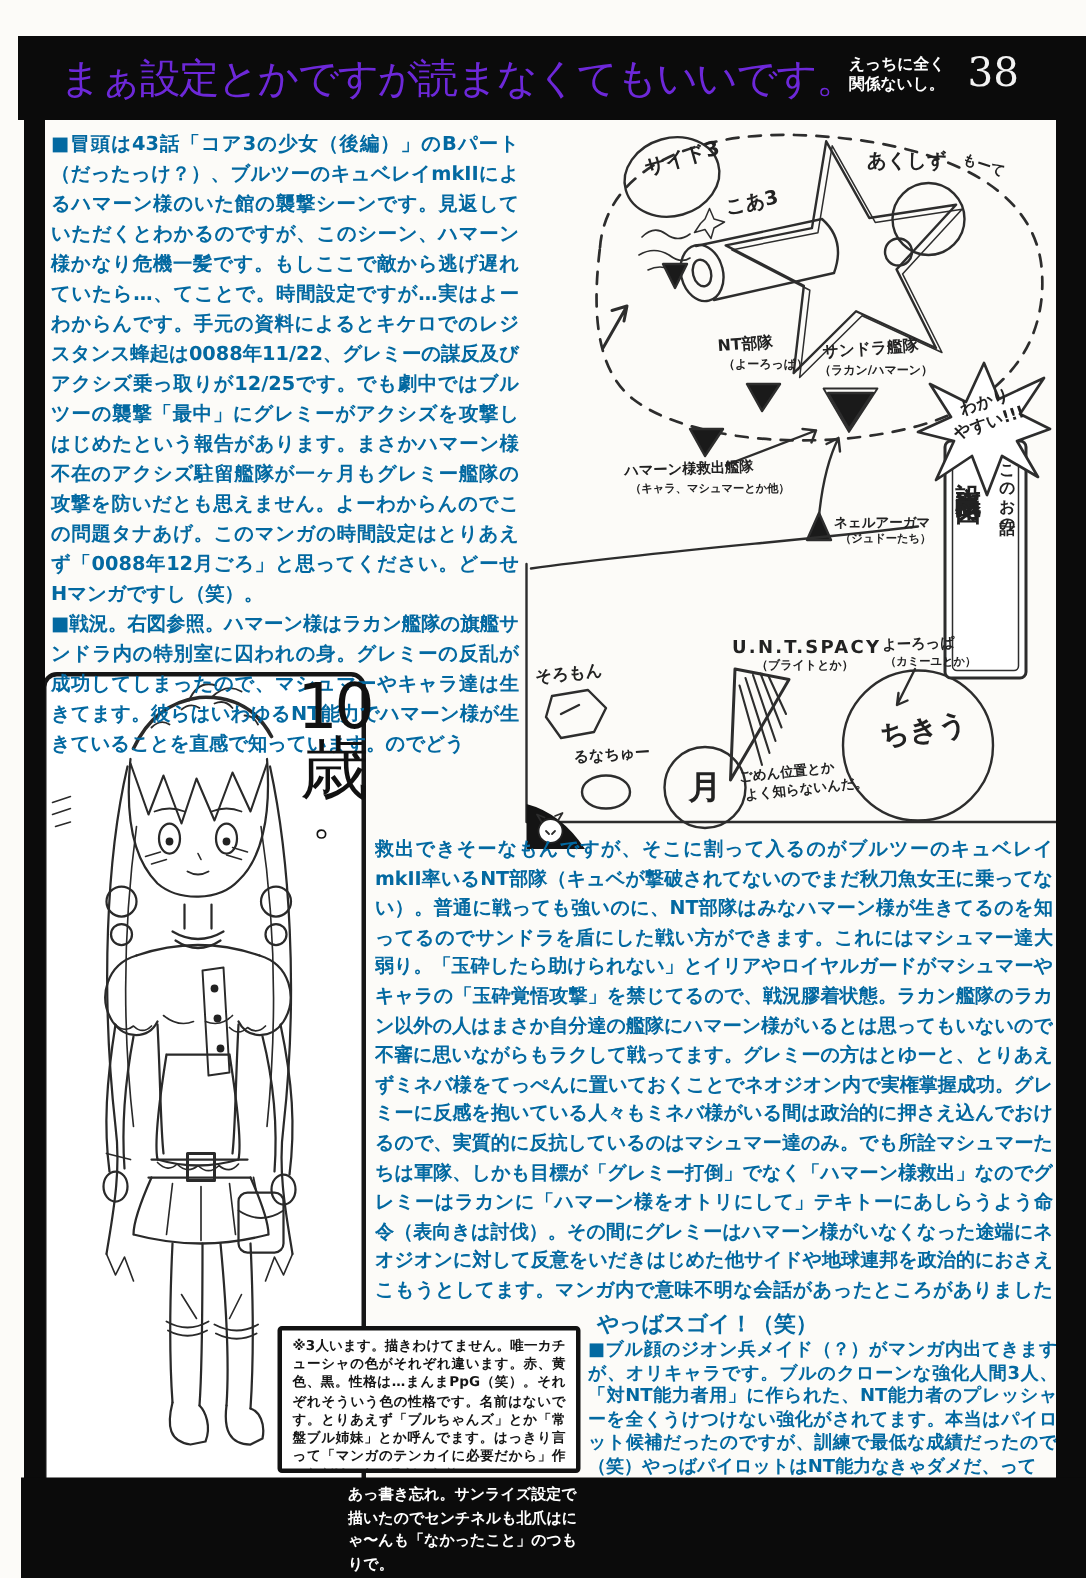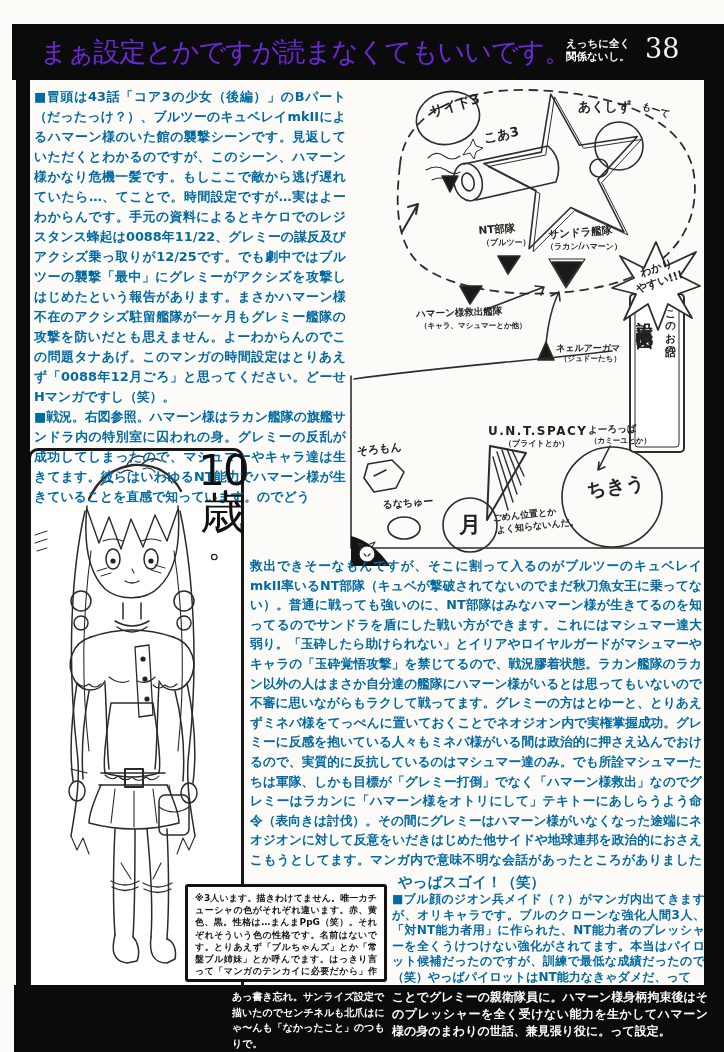--- a/index.html
+++ b/index.html
@@ -62,21 +62,20 @@
   <div class="txt p-col1">
     <p>■冒頭は43話「コア3の少女（後編）」のBパート（だったっけ？）、ブルツーのキュベレイmkIIによるハマーン様のいた館の襲撃シーンです。見返していただくとわかるのですが、このシーン、ハマーン様かなり危機一髪です。もしここで敵から逃げ遅れていたら…、てことで。時間設定ですが…実はよーわからんです。手元の資料によるとキケロでのレジスタンス蜂起は0088年11/22、グレミーの謀反及びアクシズ乗っ取りが12/25です。でも劇中ではブルツーの襲撃「最中」にグレミーがアクシズを攻撃しはじめたという報告があります。まさかハマーン様不在のアクシズ駐留艦隊が一ヶ月もグレミー艦隊の攻撃を防いだとも思えません。よーわからんのでこの問題タナあげ。このマンガの時間設定はとりあえず「0088年12月ごろ」と思ってください。どーせHマンガですし（笑）。</p>
     <p>■戦況。右図参照。ハマーン様はラカン艦隊の旗艦サンドラ内の特別室に囚われの身。グレミーの反乱が成功してしまったので、マシュマーやキャラ達は生きてます。彼らはいわゆるNT能力でハマーン様が生きていることを直感で知っています。のでどう</p>
   </div>
 
 
   <div class="txt p-wide">救出できそーなもんですが、そこに割って入るのがブルツーのキュベレイmkII率いるNT部隊（キュベが撃破されてないのでまだ秋刀魚女王に乗ってない）。普通に戦っても強いのに、NT部隊はみなハマーン様が生きてるのを知ってるのでサンドラを盾にした戦い方ができます。これにはマシュマー達大弱り。「玉砕したら助けられない」とイリアやロイヤルガードがマシュマーやキャラの「玉砕覚悟攻撃」を禁じてるので、戦況膠着状態。ラカン艦隊のラカン以外の人はまさか自分達の艦隊にハマーン様がいるとは思ってもいないので不審に思いながらもラクして戦ってます。グレミーの方はとゆーと、とりあえずミネバ様をてっぺんに置いておくことでネオジオン内で実権掌握成功。グレミーに反感を抱いている人々もミネバ様がいる間は政治的に押さえ込んでおけるので、実質的に反抗しているのはマシュマー達のみ。でも所詮マシュマーたちは軍隊、しかも目標が「グレミー打倒」でなく「ハマーン様救出」なのでグレミーはラカンに「ハマーン様をオトリにして」テキトーにあしらうよう命令（表向きは討伐）。その間にグレミーはハマーン様がいなくなった途端にネオジオンに対して反意をいだきはじめた他サイドや地球連邦を政治的におさえこもうとしてます。マンガ内で意味不明な会話があったところがありましたが、まぁこーゆー理由です。ハマーン様は目がさめてラカンのたった1頁の説明（笑）で全て見抜いてしまったのです。</div>
   <div class="txt p-exclaim">やっばスゴイ！（笑）</div>
 
   <div class="txt p-right">■ブル顔のジオン兵メイド（？）がマンガ内出てきますが、オリキャラです。ブルのクローンな強化人間3人、「対NT能力者用」に作られた、NT能力者のプレッシャーを全くうけつけない強化がされてます。本当はパイロット候補だったのですが、訓練で最低な成績だったので（笑）やっばパイロットはNT能力なきゃダメだ、って</div>
-  <div class="txt p-right-inv">ことでグレミーの親衛隊員に。ハマーン様身柄拘束後はそのプレッシャーを全く受けない能力を生かしてハマーン様の身のまわりの世話、兼見張り役に。って設定。</div>
 
   <div class="abs note-box">※3人います。描きわけてません。唯一カチューシャの色がそれぞれ違います。赤、黄色、黒。性格は…まんまPpG（笑）。それぞれそういう色の性格です。名前はないです。とりあえず「ブルちゃんズ」とか「常盤ブル姉妹」とか呼んでます。はっきり言って「マンガのテンカイに必要だから」作っただけのキャラだったり。</div>
 
   <div class="abs footer-note">あっ書き忘れ。サンライズ設定で描いたのでセンチネルも北爪はにゃ〜んも「なかったこと」のつもりで。</div>
 
   <svg class="abs map-svg" width="366" height="486" viewBox="0 0 366 486">
     <g fill="none" stroke="#2d2d2d" stroke-width="1.6" stroke-linecap="round" stroke-linejoin="round">
 
       <path stroke-dasharray="8 7" stroke-width="1.8" d="M60,85 C64,34 120,8 190,10 C265,12 345,34 354,95 C360,142 336,186 272,204 C205,222 118,214 82,186 C54,164 56,118 60,85 Z"></path>
 
@@ -134,21 +133,21 @@
       <rect x="295" y="219" width="44" height="148" rx="3" stroke-width="1"></rect>
       <polygon fill="#fff" stroke-width="1.8" points="316,162 326,186 356,172 340,196 360,206 338,214 352,238 328,224 318,250 308,224 284,240 296,214 272,208 294,198 280,176 304,188"></polygon>
     </g>
   </svg>
 
   <div class="ml" style="left:428px;top:104px;transform:rotate(-16deg);font-size:13.5px;">サイド3</div>
   <div class="ml" style="left:482px;top:130px;transform:rotate(-12deg);font-size:13px;">こあ3</div>
   <div class="ml" style="left:578px;top:98px;font-size:13px;">あくしず</div>
   <div class="ml" style="left:644px;top:100px;transform:rotate(18deg);font-size:9.5px;">もーて</div>
   <div class="ml" style="left:478px;top:224px;transform:rotate(-4deg);font-size:10.5px;">NT部隊</div>
-  <div class="ml" style="left:482px;top:237px;font-size:8px;">（プルツー）</div>
+  <div class="ml" style="left:482px;top:237px;font-size:8px;">（よーろっぱ）</div>
   <div class="ml" style="left:548px;top:228px;transform:rotate(-4deg);font-size:10.5px;">サンドラ艦隊</div>
   <div class="ml" style="left:546px;top:241px;font-size:8px;">（ラカン/ハマーン）</div>
   <div class="ml" style="left:416px;top:308px;transform:rotate(-2deg);font-size:9.5px;">ハマーン様救出艦隊</div>
   <div class="ml" style="left:420px;top:321px;font-size:7.5px;">（キャラ、マシュマーとか他）</div>
   <div class="ml" style="left:556px;top:342px;font-size:9px;">ネェルアーガマ</div>
   <div class="ml" style="left:560px;top:354px;font-size:7.5px;">（ジュドーたち）</div>
   <div class="ml" style="left:488px;top:424px;font-size:12px;letter-spacing:1.5px;">U.N.T.SPACY</div>
   <div class="ml" style="left:504px;top:438px;font-size:8px;">（ブライトとか）</div>
   <div class="ml" style="left:588px;top:424px;transform:rotate(-2deg);font-size:9.5px;">よーろっぱ</div>
   <div class="ml" style="left:590px;top:436px;font-size:7.5px;">（カミーユとか）</div>

